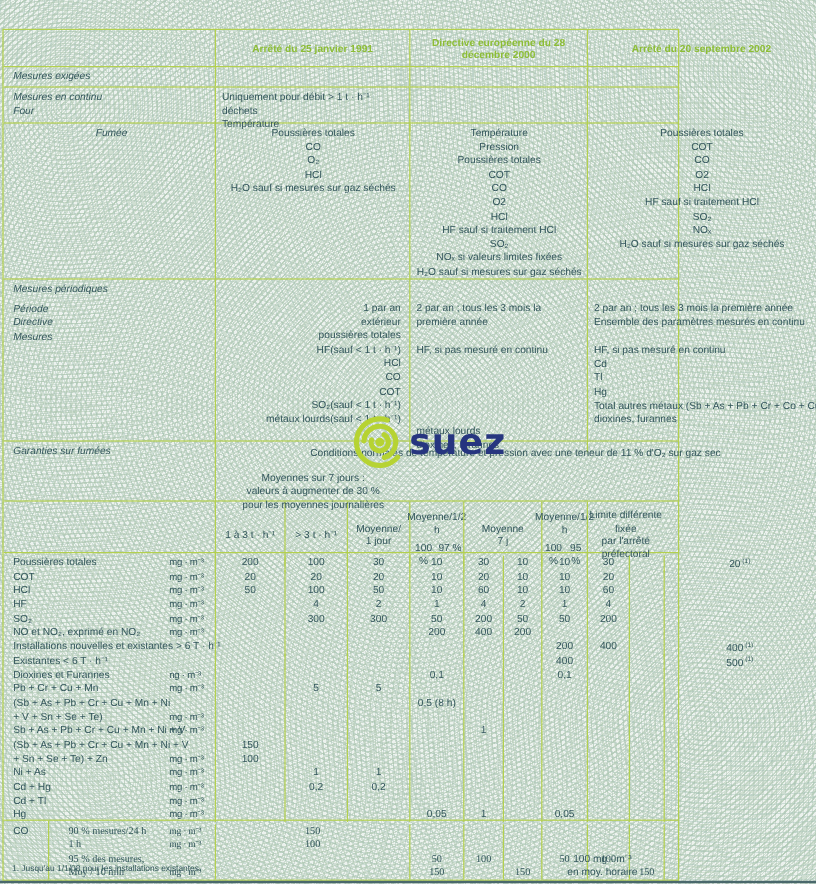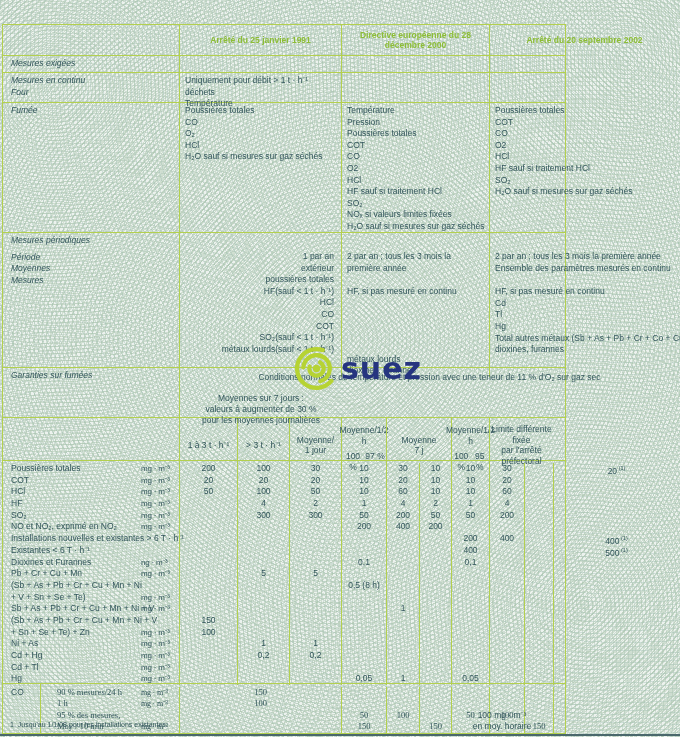--- a/index.html
+++ b/index.html
@@ -18,21 +18,21 @@
     repeating-radial-gradient(circle at 12% 88%, rgba(125,160,135,0) 0 2.8px, rgba(125,160,135,.45) 2.8px 3.8px),
     repeating-radial-gradient(circle at 86% 82%, rgba(115,160,115,0) 0 3.2px, rgba(115,160,115,.42) 3.2px 4.4px);}
   .outer{position:absolute;left:2px;top:24px;width:564px;height:710px;border:1px solid var(--grid);
     z-index:1;font-size:8.5px;line-height:11.6px;}
   .sec{display:grid;grid-template-columns:176px 162px 148px 190px;border-top:1px solid var(--grid);}
   .sec:first-child{border-top:none;}
   .bcell{border-left:1px solid var(--grid);}
   .s-titles{height:30px;}
   .s-exig{height:17px;}
   .s-cont{height:30px;}
-  .s-fum{height:130px;}
+  .s-fum{height:130px;text-align:center;}
   .s-per{height:135px;}
   .s-gar{height:50px;grid-template-columns:176px 500px;}
   .s-lhead{height:43px;grid-template-columns:138px 38px 58px 52px 52px 45px 65px 38px 64px 126px;}
   .s-lbody{height:223px;display:block;padding-top:2px;}
   .s-co{height:50px;display:block;position:relative;padding-top:3px;}
   .lab{padding:2px 4px 0 8px;font-style:italic;}
   .ccell{padding:2px 4px 0 5px;}
   .title{color:var(--green);text-align:center;display:flex;align-items:center;justify-content:center;
     padding:0 16px;line-height:10.5px;font-weight:bold;}
   .li{white-space:nowrap;}
@@ -130,29 +130,30 @@
           <div class="li">H₂O sauf si mesures sur gaz séchés</div>
         </div>
       <div class="bcell ccell">
           <div class="li">Poussières totales</div>
           <div class="li">COT</div>
           <div class="li">CO</div>
           <div class="li">O2</div>
           <div class="li">HCl</div>
           <div class="li">HF sauf si traitement HCl</div>
           <div class="li">SO₂</div>
+          <div class="li">NOₓ</div>
           <div class="li">H₂O sauf si mesures sur gaz séchés</div>
         </div>
     </div>
 
     <div class="sec s-per">
       <div class="lab">
         <div class="per-lab1">Mesures périodiques</div>
         <div>Période</div>
-        <div>Moyennes</div>
+        <div>Directive</div>
         <div>Mesures</div>
       </div>
       <div class="bcell ccell pa">
           <div class="li li-flex">
             <span>1 par an</span>
             <span></span>
           </div>
           <div class="li li-flex">
             <span>extérieur</span>
             <span></span>

